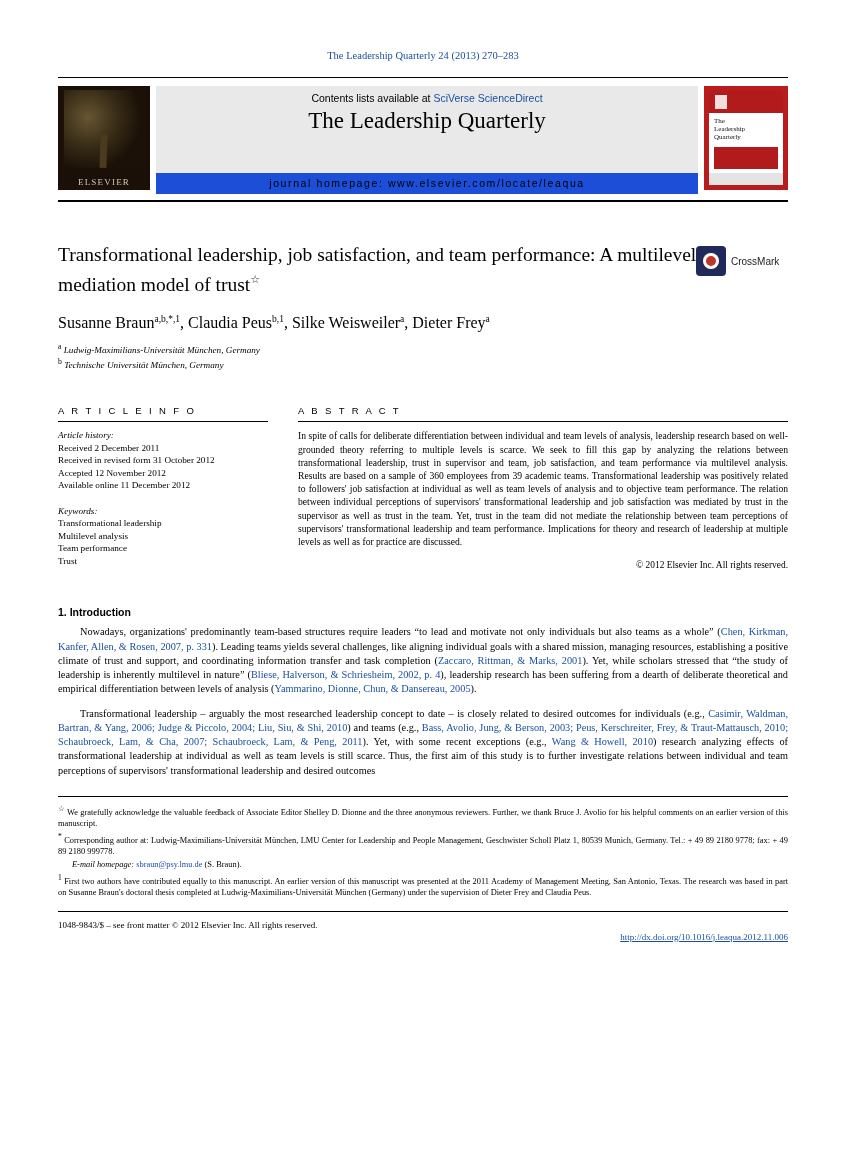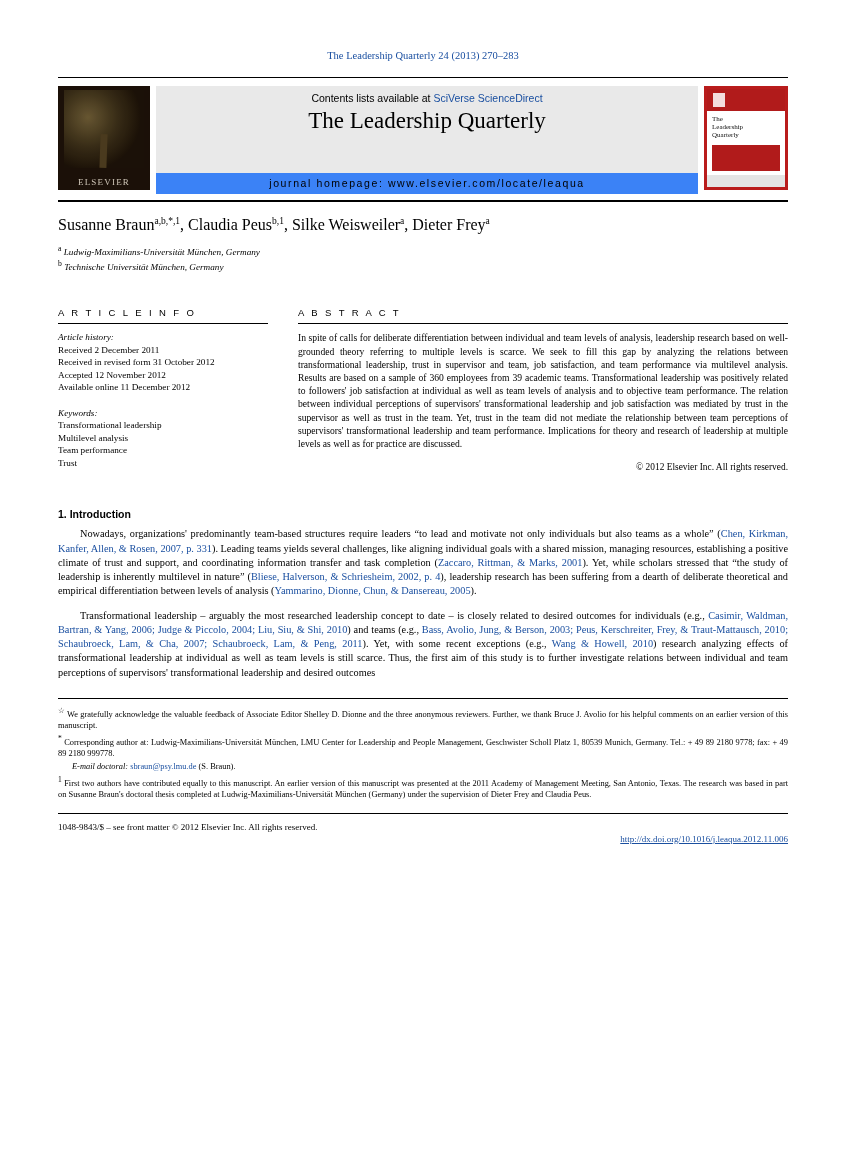--- a/index.html
+++ b/index.html
@@ -95,32 +95,32 @@
   }
   .contents-line .sd-link {
     color: #1a4fa0;
   }
   .journal-title {
     font-size: 23px;
     font-family: "Liberation Serif", serif;
     margin-top: 4px;
   }
   .homepage-bar {
-    background: #3b82f6;
+    background: #1d4ed8;
     font-size: 10.5px;
     font-family: "Liberation Sans", sans-serif;
     letter-spacing: 1.6px;
     padding: 4px 0 5px 0;
     margin-top: 8px;
   }
   .cover-thumb {
     width: 84px;
     height: 104px;
     flex: none;
-    border: 3px solid #b91c1c;
+    border: 5px solid #b91c1c;
     background: #fff;
     position: relative;
     overflow: hidden;
     box-sizing: border-box;
   }
   .cover-thumb .cov-top {
     position: absolute; top: 0; left: 0; right: 0; height: 22px;
     background: #b11b1b;
   }
   .cover-thumb .cov-top::after {
@@ -329,20 +329,27 @@
           <span>The</span><br>
           <span>Leadership</span><br>
           <span>Quarterly</span>
         </div>
         <div class="cov-body"></div>
         <div class="cov-foot"></div>
       </div>
     </div>
     <div class="masthead-rule"></div>
 
+    <div class="title-block">
+      <div class="article-title"><span>Transformational leadership, job satisfaction, and team performance: A multilevel mediation model of trust</span><span class="star">☆</span></div>
+      <div class="crossmark">
+        <div class="cm-logo"></div>
+        <div class="cm-text">CrossMark</div>
+      </div>
+    </div>
 
     <div class="authors">
       <span>Susanne Braun</span><sup>a,b,*,1</sup>,
       <span>Claudia Peus</span><sup>b,1</sup>,
       <span>Silke Weisweiler</span><sup>a</sup>,
       <span>Dieter Frey</span><sup>a</sup>
     </div>
 
     <div class="affiliations">
       <div><sup>a</sup> <span>Ludwig-Maximilians-Universität München, Germany</span></div>
@@ -385,21 +392,21 @@
       Nowadays, organizations' predominantly team-based structures require leaders “to lead and motivate not only individuals but also teams as a whole” (<span class="cite">Chen, Kirkman, Kanfer, Allen, &amp; Rosen, 2007, p. 331</span>). Leading teams yields several challenges, like aligning individual goals with a shared mission, managing resources, establishing a positive climate of trust and support, and coordinating information transfer and task completion (<span class="cite">Zaccaro, Rittman, &amp; Marks, 2001</span>). Yet, while scholars stressed that “the study of leadership is inherently multilevel in nature” (<span class="cite">Bliese, Halverson, &amp; Schriesheim, 2002, p. 4</span>), leadership research has been suffering from a dearth of deliberate theoretical and empirical differentiation between levels of analysis (<span class="cite">Yammarino, Dionne, Chun, &amp; Dansereau, 2005</span>).
     </p>
 
     <p class="body-par">
       Transformational leadership – arguably the most researched leadership concept to date – is closely related to desired outcomes for individuals (e.g., <span class="cite">Casimir, Waldman, Bartran, &amp; Yang, 2006; Judge &amp; Piccolo, 2004; Liu, Siu, &amp; Shi, 2010</span>) and teams (e.g., <span class="cite">Bass, Avolio, Jung, &amp; Berson, 2003; Peus, Kerschreiter, Frey, &amp; Traut-Mattausch, 2010; Schaubroeck, Lam, &amp; Cha, 2007; Schaubroeck, Lam, &amp; Peng, 2011</span>). Yet, with some recent exceptions (e.g., <span class="cite">Wang &amp; Howell, 2010</span>) research analyzing effects of transformational leadership at individual as well as team levels is still scarce. Thus, the first aim of this study is to further investigate relations between individual and team perceptions of supervisors' transformational leadership and desired outcomes
     </p>
 
     <div class="footnotes">
       <div class="fn"><span class="mark">☆</span> <span>We gratefully acknowledge the valuable feedback of Associate Editor Shelley D. Dionne and the three anonymous reviewers. Further, we thank Bruce J. Avolio for his helpful comments on an earlier version of this manuscript.</span></div>
       <div class="fn"><span class="mark">*</span> <span>Corresponding author at: Ludwig-Maximilians-Universität München, LMU Center for Leadership and People Management, Geschwister Scholl Platz 1, 80539 Munich, Germany. Tel.: + 49 89 2180 9778; fax: + 49 89 2180 999778.</span></div>
-      <div class="fn" style="padding-left:14px"><span style="font-style:italic">E-mail doctoral:</span> <span class="email">sbraun@psy.lmu.de</span> <span>(S. Braun).</span></div>
+      <div class="fn" style="padding-left:14px"><span style="font-style:italic">E-mail homepage:</span> <span class="email">sbraun@psy.lmu.de</span> <span>(S. Braun).</span></div>
       <div class="fn"><span class="mark">1</span> <span>First two authors have contributed equally to this manuscript. An earlier version of this manuscript was presented at the 2011 Academy of Management Meeting, San Antonio, Texas. The research was based in part on Susanne Braun's doctoral thesis completed at Ludwig-Maximilians-Universität München (Germany) under the supervision of Dieter Frey and Claudia Peus.</span></div>
     </div>
 
     <div class="footer">
       <div class="footer-rule"></div>
       <div>1048-9843/$ – see front matter © 2012 Elsevier Inc. All rights reserved.</div>
       <div class="doi">http://dx.doi.org/10.1016/j.leaqua.2012.11.006</div>
     </div>
 
   </div>

